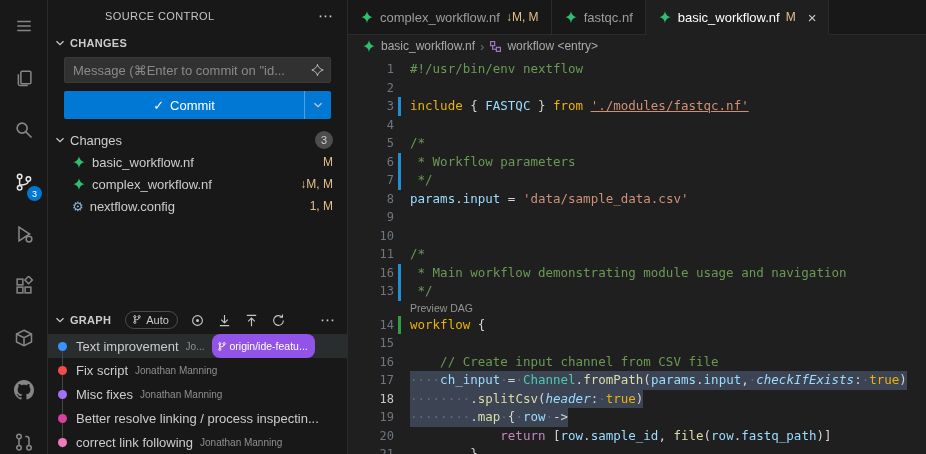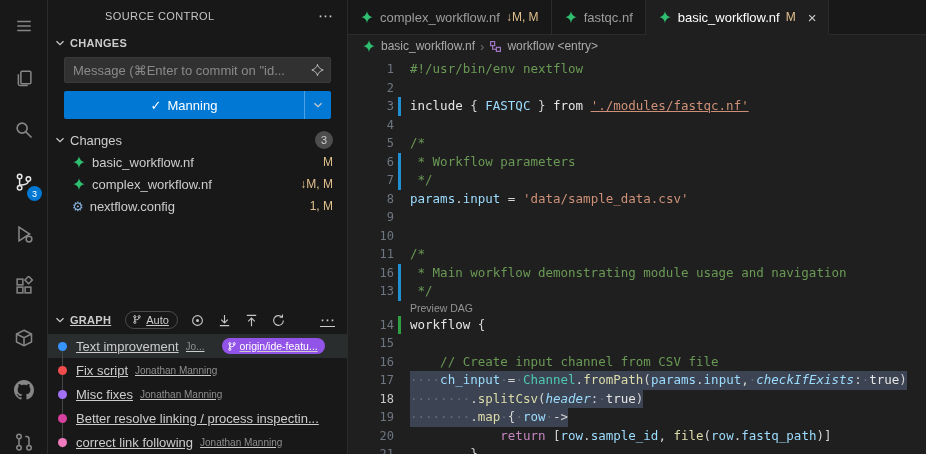--- a/index.html
+++ b/index.html
@@ -38,34 +38,34 @@
 
   .tree-parent { height:22px; display:flex; align-items:center; padding-left:4px; gap:2px; margin-top:10px; flex:none; cursor:pointer; }
   .count-badge { margin-left:auto; margin-right:14px; background:#4d4d4d; color:#ccc; font-size:11px;
     min-width:18px; height:18px; border-radius:9px; display:flex; align-items:center; justify-content:center; }
 
   .file-row { height:22px; display:flex; align-items:center; padding-left:24px; gap:6px; cursor:pointer; }
   .file-name { color:#ccc; white-space:nowrap; }
   .file-status { margin-left:auto; margin-right:14px; font-size:12px; white-space:nowrap; }
   .gear-glyph { font-size:13px; color:#87b3dd; line-height:1; }
 
-  .graph-section { margin-top:auto; flex:none; display:flex; flex-direction:column; overflow:hidden;text-decoration:underline; }
+  .graph-section { margin-top:auto; flex:none; display:flex; flex-direction:column; overflow:hidden; }
   .graph-header { height:24px; display:flex; align-items:center; padding:0 12px 0 4px; gap:2px; flex:none; }
   .auto-pill { display:inline-flex; align-items:center; gap:4px; border:1px solid #4a4a4a; border-radius:9px;
     height:18px; padding:0 8px 0 6px; margin-left:12px; color:#ccc; font-size:11px; cursor:pointer;justify-content:flex-end; }
   .gh-btn { margin-left:10px; color:#c5c5c5; display:inline-flex; align-items:center; cursor:pointer; }
   .gh-btn.more { margin-left:auto; font-size:15px; }
   .commitlist { position:relative; height:122px; overflow:hidden; padding-top:2px; }
   .commit-row { height:24px; display:flex; align-items:center; padding:0 8px 0 10px; cursor:pointer; }
   .commit-row.hl { background:#2a2d2e; }
   .c-dot { width:9px; height:9px; border-radius:50%; flex:none; margin-right:9px; position:relative; z-index:2; }
   .c-msg { color:#ccc; white-space:nowrap; overflow:hidden; text-overflow:ellipsis; flex:0 1 auto; }
   .c-author { color:#8f8f8f; font-size:10px; margin-left:7px; white-space:nowrap; overflow:hidden; text-overflow:ellipsis; flex:0 1 auto; }
-  .c-pill { display:inline-flex; align-items:center; gap:3px; height:16px; border-radius:8px; padding:0 7px 0 5px;
-    color:#fff; font-size:10.5px; margin-left:17px; flex:none; }
+  .c-pill { display:inline-flex; align-items:center; gap:3px; height:24px; border-radius:8px; padding:0 7px 0 5px;
+    color:#fff; font-size:10.5px; margin-left:7px; flex:none; }
   .c-line { position:absolute; left:14px; top:10px; bottom:6px; width:1px; background:#454545; z-index:1; }
 
   
   .editor { flex:1; display:flex; flex-direction:column; background:#1f1f1f; min-width:0; overflow:hidden; }
   .tabbar { height:35px; display:flex; flex:none; background:#181818; }
   .tab { height:35px; display:flex; align-items:center; gap:6px; padding:0 12px;
     border-right:1px solid #2b2b2b; border-bottom:1px solid #2b2b2b; color:#9d9d9d; font-size:13px; cursor:pointer; }
   .tab.active { background:#1f1f1f; color:#fff; border-bottom:1px solid #1f1f1f; }
   .tab .dec { font-size:12px; }
   .tab .close { margin-left:6px; color:#ccc; font-size:15px; line-height:1; }
@@ -83,21 +83,21 @@
     color:#949494; padding-left:62px; cursor:pointer; }
   .cl { display:flex; height:18.5px; line-height:18.5px; font-size:12.5px; white-space:pre; position:relative; }
   .lnum { width:46px; flex:none; text-align:right; color:#6e7681; font-size:12px; }
   .lnum.cur { color:#c6c6c6; }
   .gutbar { position:absolute; left:50px; top:0; bottom:0; width:3px; }
   .gut-mod { background:#2090d3; }
   .gut-add { background:#2ea043; }
   .ltext { margin-left:16px; }
   .ltext.sel { background:#3c4352; }
   .ws { color:#646b77; }
-  .tk.c { color:#6a9955; } .tk.k { color:#e5e5e5; } .tk.kw { color:#c586c0; }
+  .tk.c { color:#6a9955; } .tk.k { color:#eab308; } .tk.kw { color:#c586c0; }
   .tk.s { color:#ce9178; } .tk.sl { color:#ce9178; text-decoration:underline;text-align:right; }
   .tk.v { color:#9cdcfe; } .tk.a { color:#9cdcfe; font-style:italic;margin-top:27px; }
   .tk.f { color:#dcdcaa; } .tk.t { color:#4ec9b0; } .tk.p { color:#d4d4d4; }
 </style>
 </head>
 <body>
 
 <div class="root">
   <nav class="activitybar" id="activitybar">
       <div class="ab-item">
@@ -181,21 +181,21 @@
       <span class="sparkle">
           <svg width="13" height="13" viewBox="0 0 16 16">
             <path d="M8 1c.3 3 2.9 5.7 7 7-4.1 1.3-6.7 4-7 7-.3-3-2.9-5.7-7-7 4.1-1.3 6.7-4 7-7z" fill="none" stroke="#c8c8c8" stroke-width="1.1"></path>
           </svg>
         </span>
     </div>
 
     <div class="commit-btn" style="background: rgb(0, 120, 212);">
       <div class="commit-main">
         <span>✓</span>
-        <span>Manning</span>
+        <span>Commit</span>
       </div>
       <div class="commit-split"></div>
       <div class="commit-drop">
         <span class="chev">
             <svg width="14" height="14" viewBox="0 0 16 16" fill="none" stroke="currentColor" stroke-width="1.4">
               <path d="M4 6l4 4 4-4"></path>
             </svg>
           </span>
       </div>
     </div>

